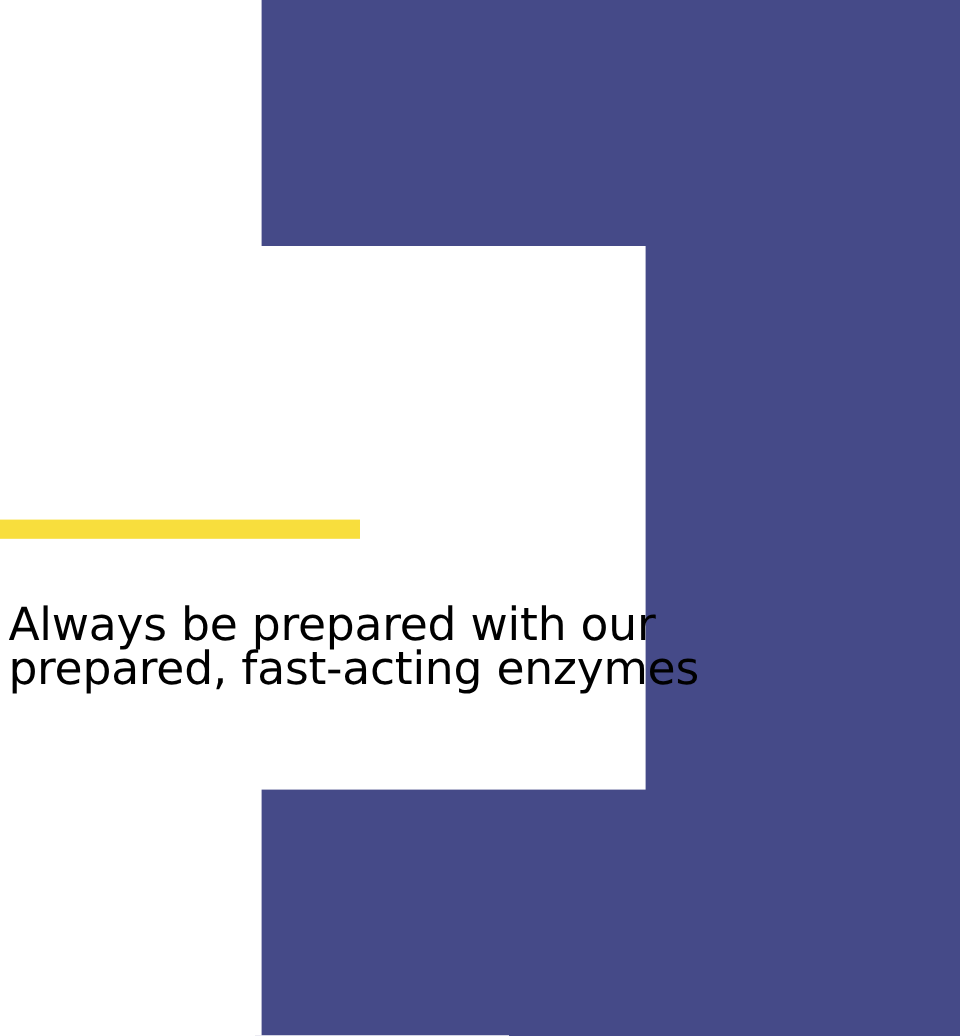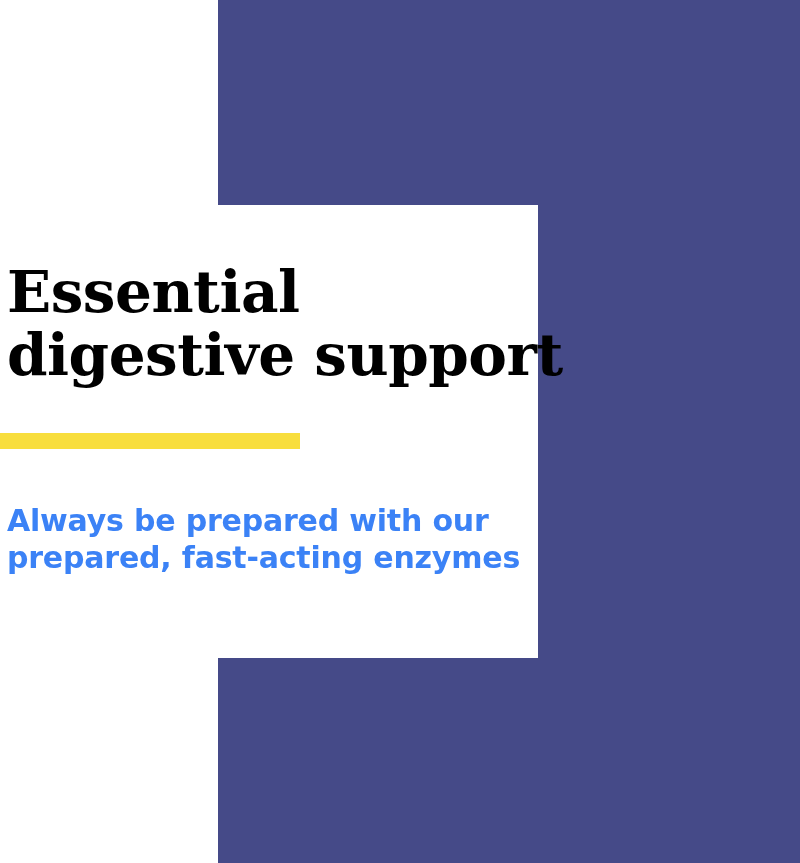--- a/index.html
+++ b/index.html
@@ -75,47 +75,43 @@
     background: #f8de3d;
   }
 
   .subtitle {
     position: absolute;
     left: 7px;
     top: 297px;
     width: 520px;
     margin: 0;
     font-family: "DejaVu Sans", "Liberation Sans", sans-serif;
-    font-weight: 700;
-    font-size: 30px;
+    font-weight: 400;
+    font-size: 38px;
     line-height: 37px;
     letter-spacing: -0.2px;
-    color: #3b82f6;
+    color: #000000;
     white-space: nowrap;
   }
 
   .subtitle .line {
     display: block;
   }
 </style>
 </head>
 <body>
 
 <div id="banner">
 
   <div class="purple-field"></div>
 
   <div class="white-card"></div>
 
   <div class="content">
 
-    <h1 class="headline">
-      <span class="line">Essential</span>
-      <span class="line">digestive support</span>
-    </h1>
 
     <div class="accent-rule"></div>
 
     <p class="subtitle">
       <span class="line">Always be prepared with our</span>
       <span class="line">prepared, fast-acting enzymes</span>
     </p>
 
   </div>
 </div>

